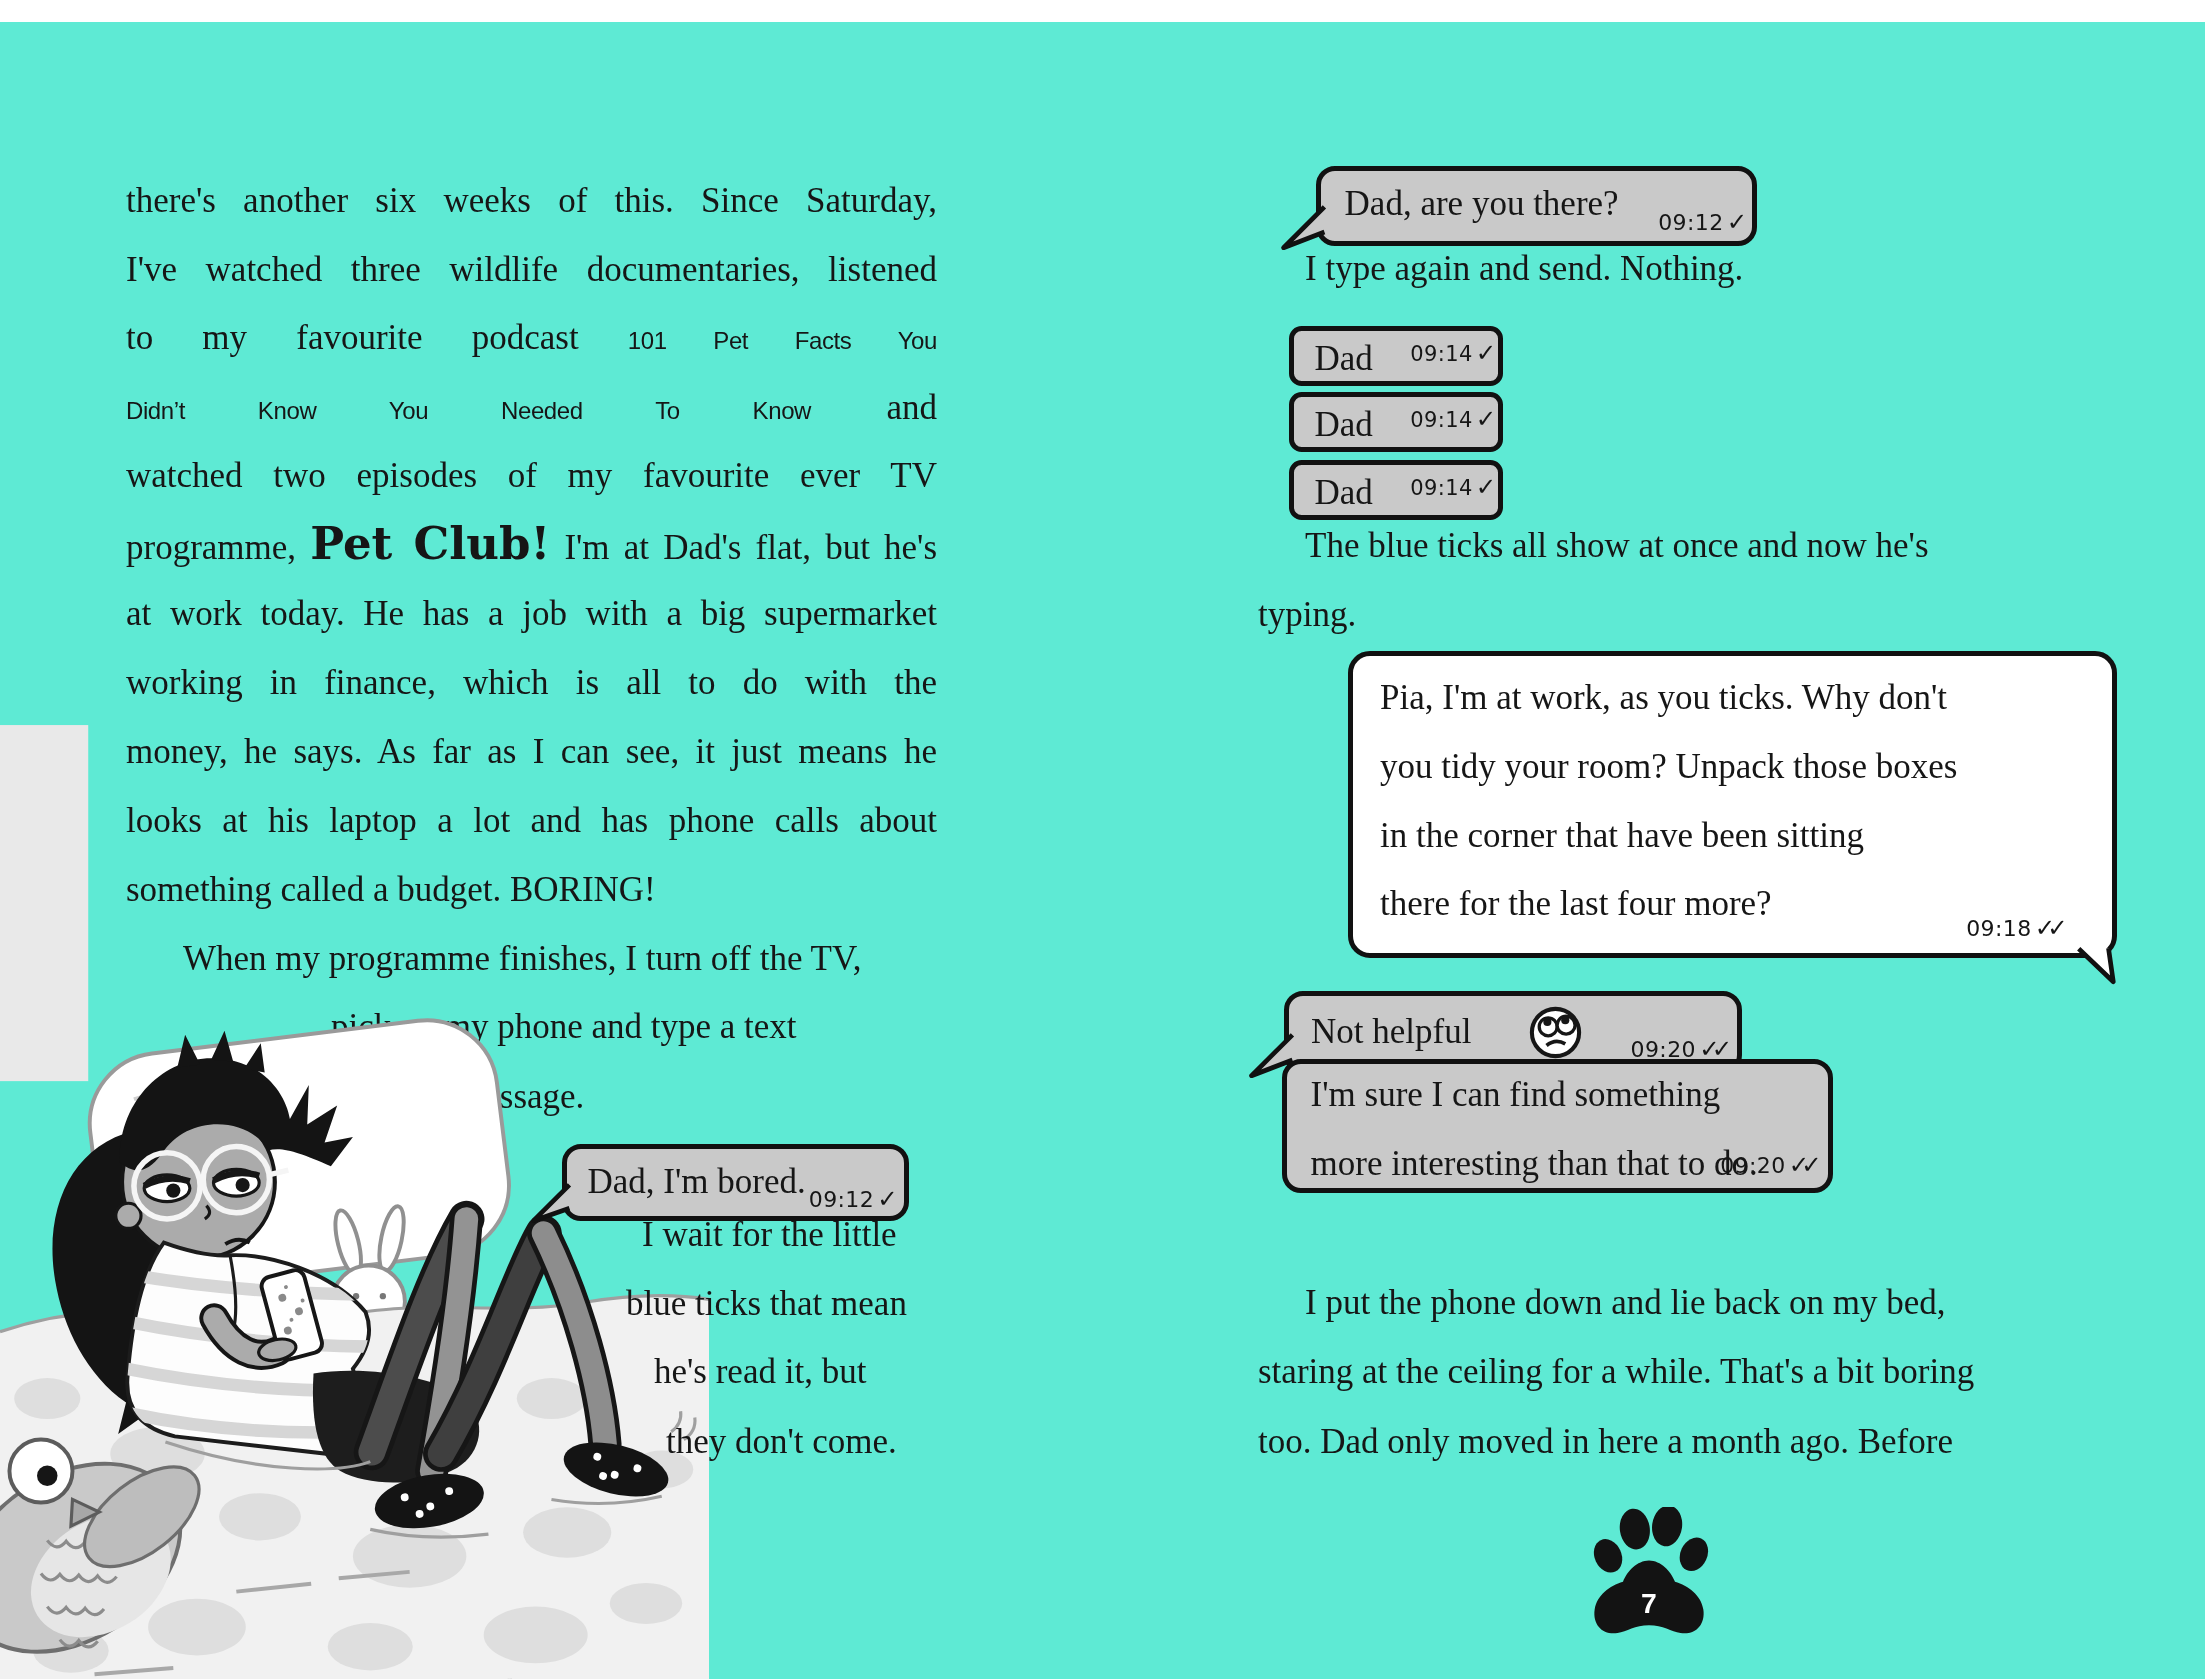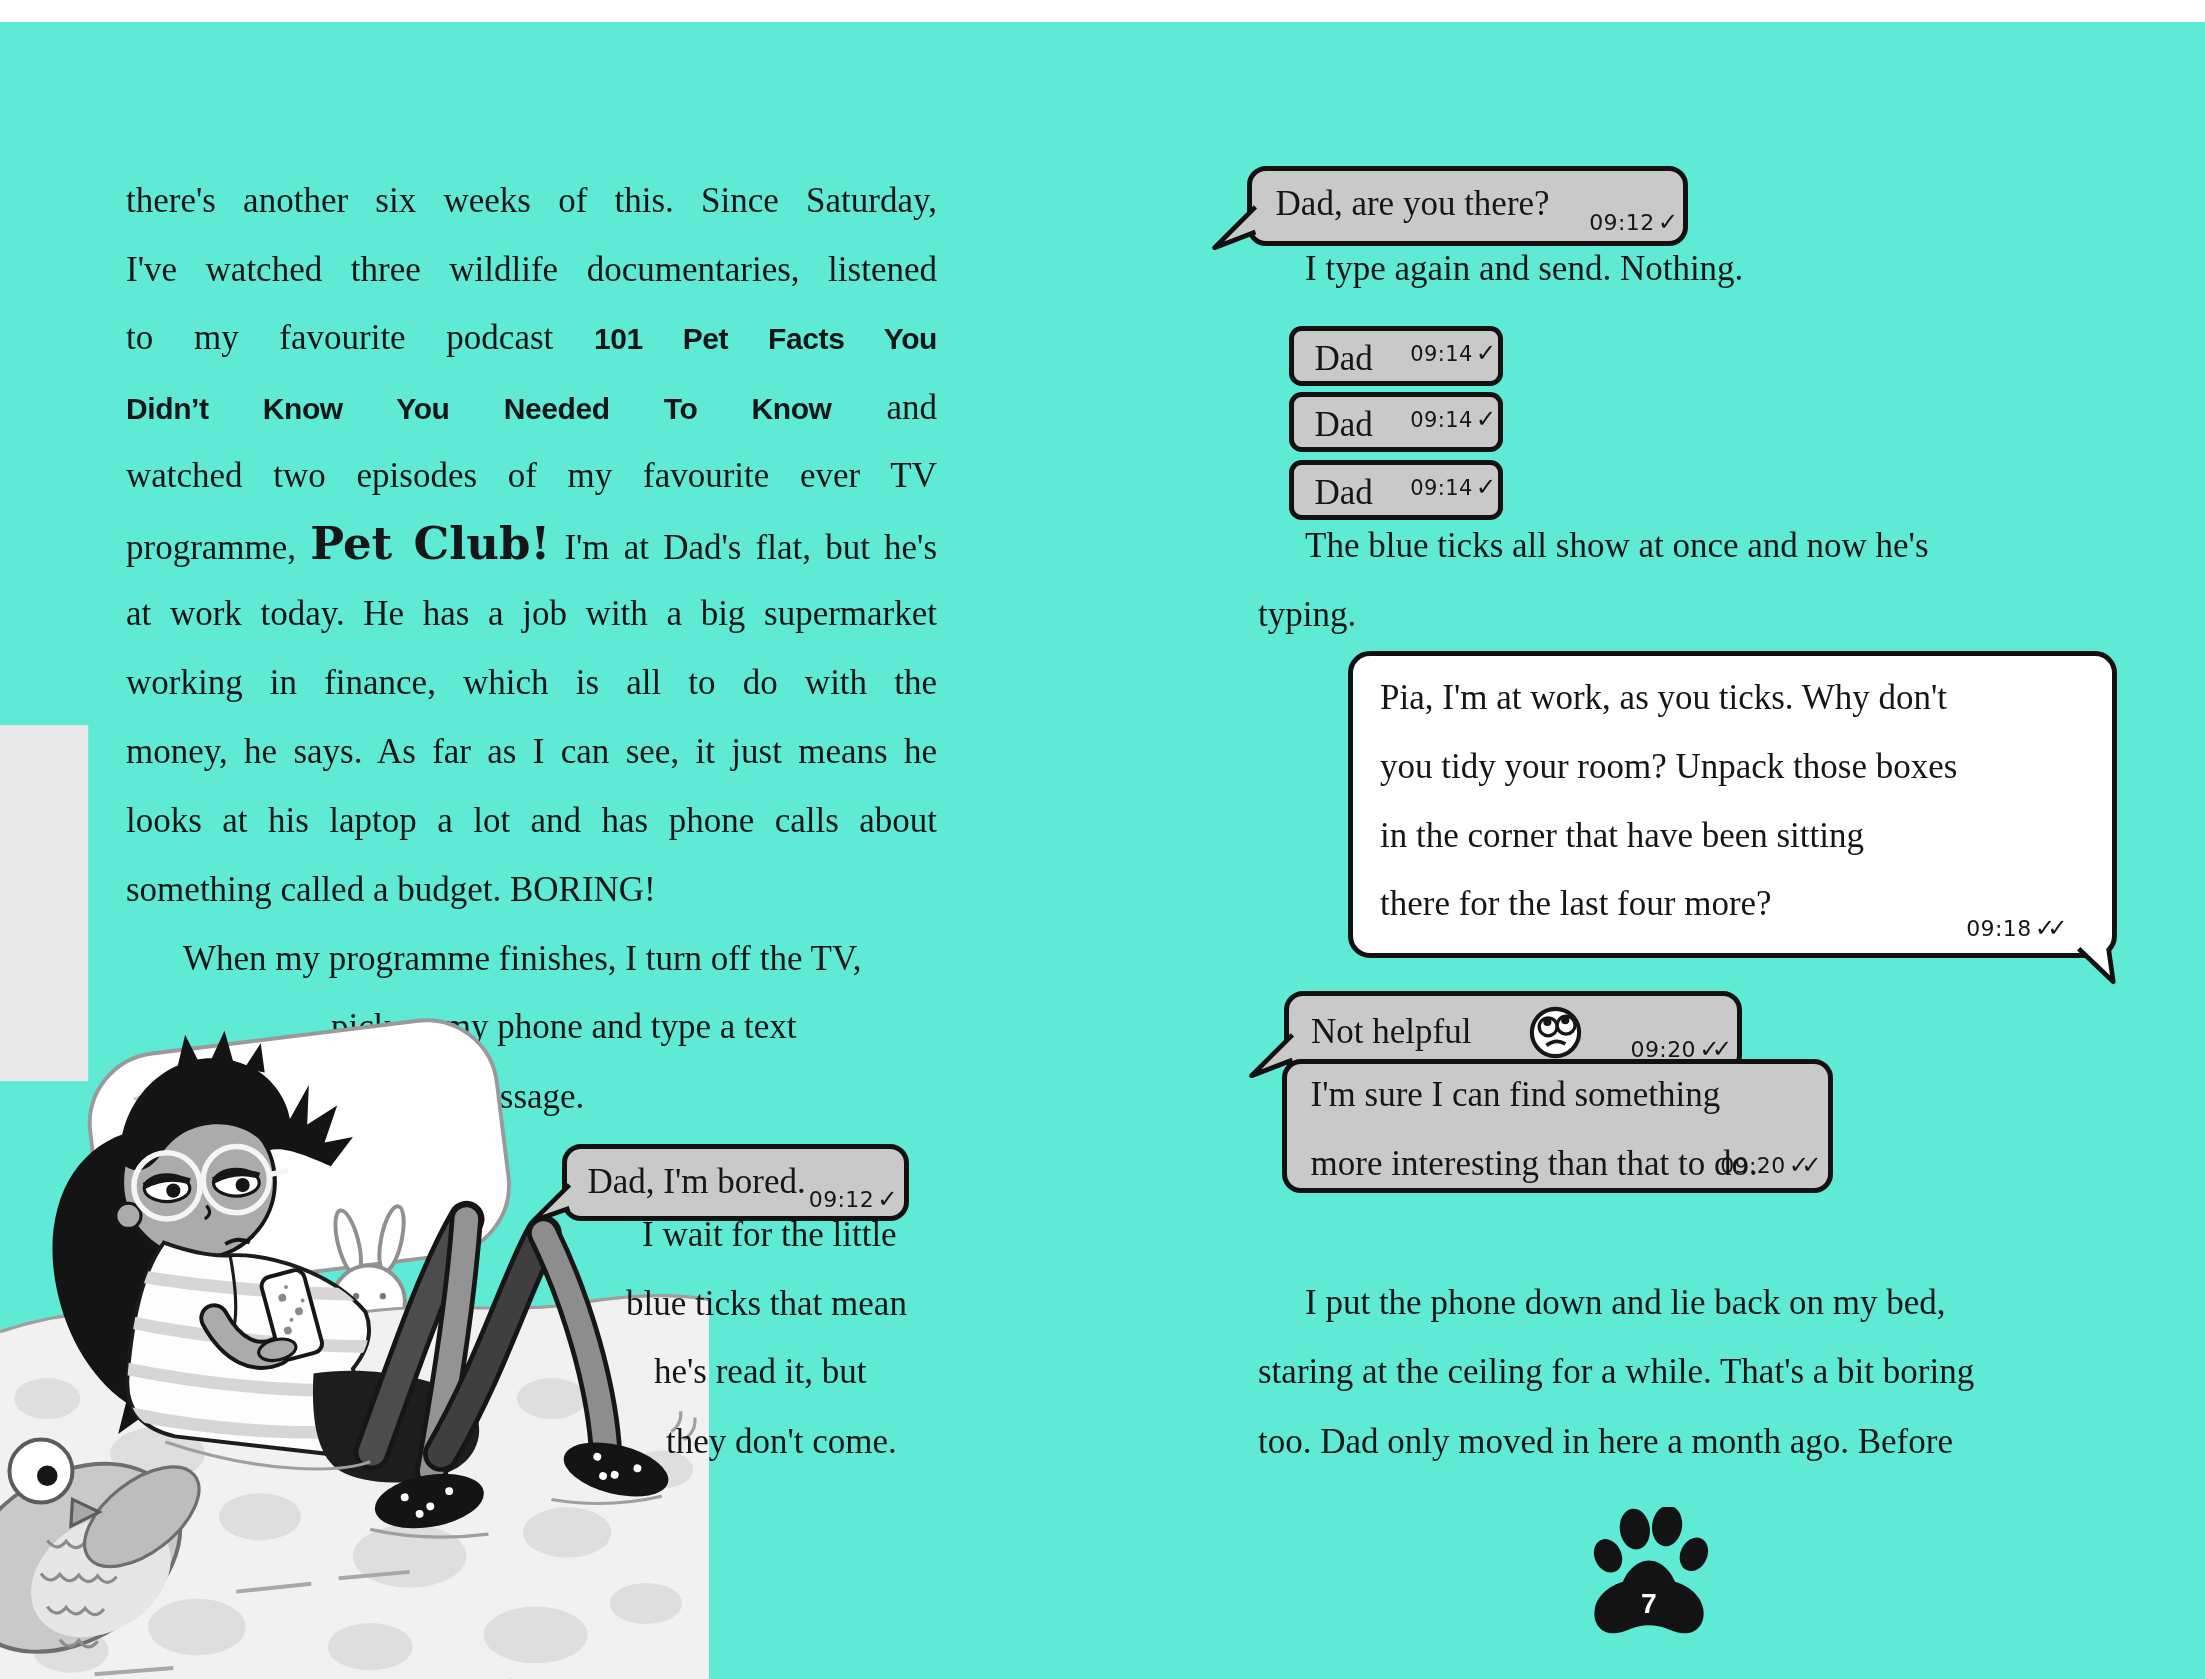--- a/index.html
+++ b/index.html
@@ -1,20 +1,20 @@
 <!DOCTYPE html>
 <html style="font-size:12.6px"><head>
 <meta charset="utf-8">
 <style>
   html,body{margin:0;padding:0;background:#fff;}
   .page{position:relative;width:2205px;height:1680px;background:#5eead4;
         font-family:"Liberation Serif",serif;color:#161616;overflow:hidden;margin-top:22px;}
   .bline{position:absolute;font-size:35px;white-space:nowrap;line-height:1.2;}
   .just{left:126px;width:811px;text-align:justify;text-align-last:justify;white-space:normal;}
-  .bsans{font-family:"Liberation Sans",sans-serif;font-weight:700;font-size:30px;letter-spacing:-0.4px;}
+  .bsans{font-family:"Liberation Sans",sans-serif;font-weight:400;font-size:24px;letter-spacing:-0.4px;}
   .btitle{font-family:"DejaVu Serif",serif;font-weight:700;font-size:45px;}
   .bubble{position:absolute;background:#c9c9c9;border:5.5px solid #111;border-radius:19px;box-sizing:border-box;}
   .bubble.white{background:#ffffff;border-radius:22px;}
   .btxt{font-size:35px;white-space:nowrap;}
   .stamp{position:absolute;font-family:"DejaVu Sans",sans-serif;font-size:22px;letter-spacing:0.4px;white-space:nowrap;}
   .tick{font-size:24.4px;letter-spacing:-0.32em;padding-left:3.2px;}
   .rline{position:absolute;font-size:35px;white-space:nowrap;}
   .tail{position:absolute;overflow:visible;}
   svg{display:block;}
 </style>
@@ -185,21 +185,21 @@
     </div>
 
     <div class="bline" style="top:1192px;left:642px">I wait for the little</div>
     <div class="bline" style="top:1261px;left:626px">blue ticks that mean</div>
     <div class="bline" style="top:1329px;left:654px">he's read it, but</div>
     <div class="bline" style="top:1399px;left:666px">they don't come.</div>
   </div>
 
   <div>
 
-    <div class="bubble" style="left:1247px;top:144px;width:441px;height:80px">
+    <div class="bubble" style="left:1316px;top:144px;width:441px;height:80px">
       <svg class="tail" style="left:-39px;bottom:-9.5px" width="44" height="49" viewBox="0 0 56 62">
           <path d="M54 6 L2 58 L54 38" fill="#c9c9c9" stroke="#111" stroke-width="6" stroke-linejoin="round"></path>
         </svg>
       <div class="btxt" style="padding:12.6px 0 0 23.6px">Dad, are you there?</div>
       <div class="stamp" style="right:12.6px;bottom:4.7px"><span>09:12</span><span class="tick">✓</span></div>
     </div>
 
     <div class="rline" style="top:227px;left:1305px">I type again and send. Nothing.</div>
 
     <div class="bubble" style="left:1289px;top:304px;width:214px;height:60px;border-radius:12.6px">

